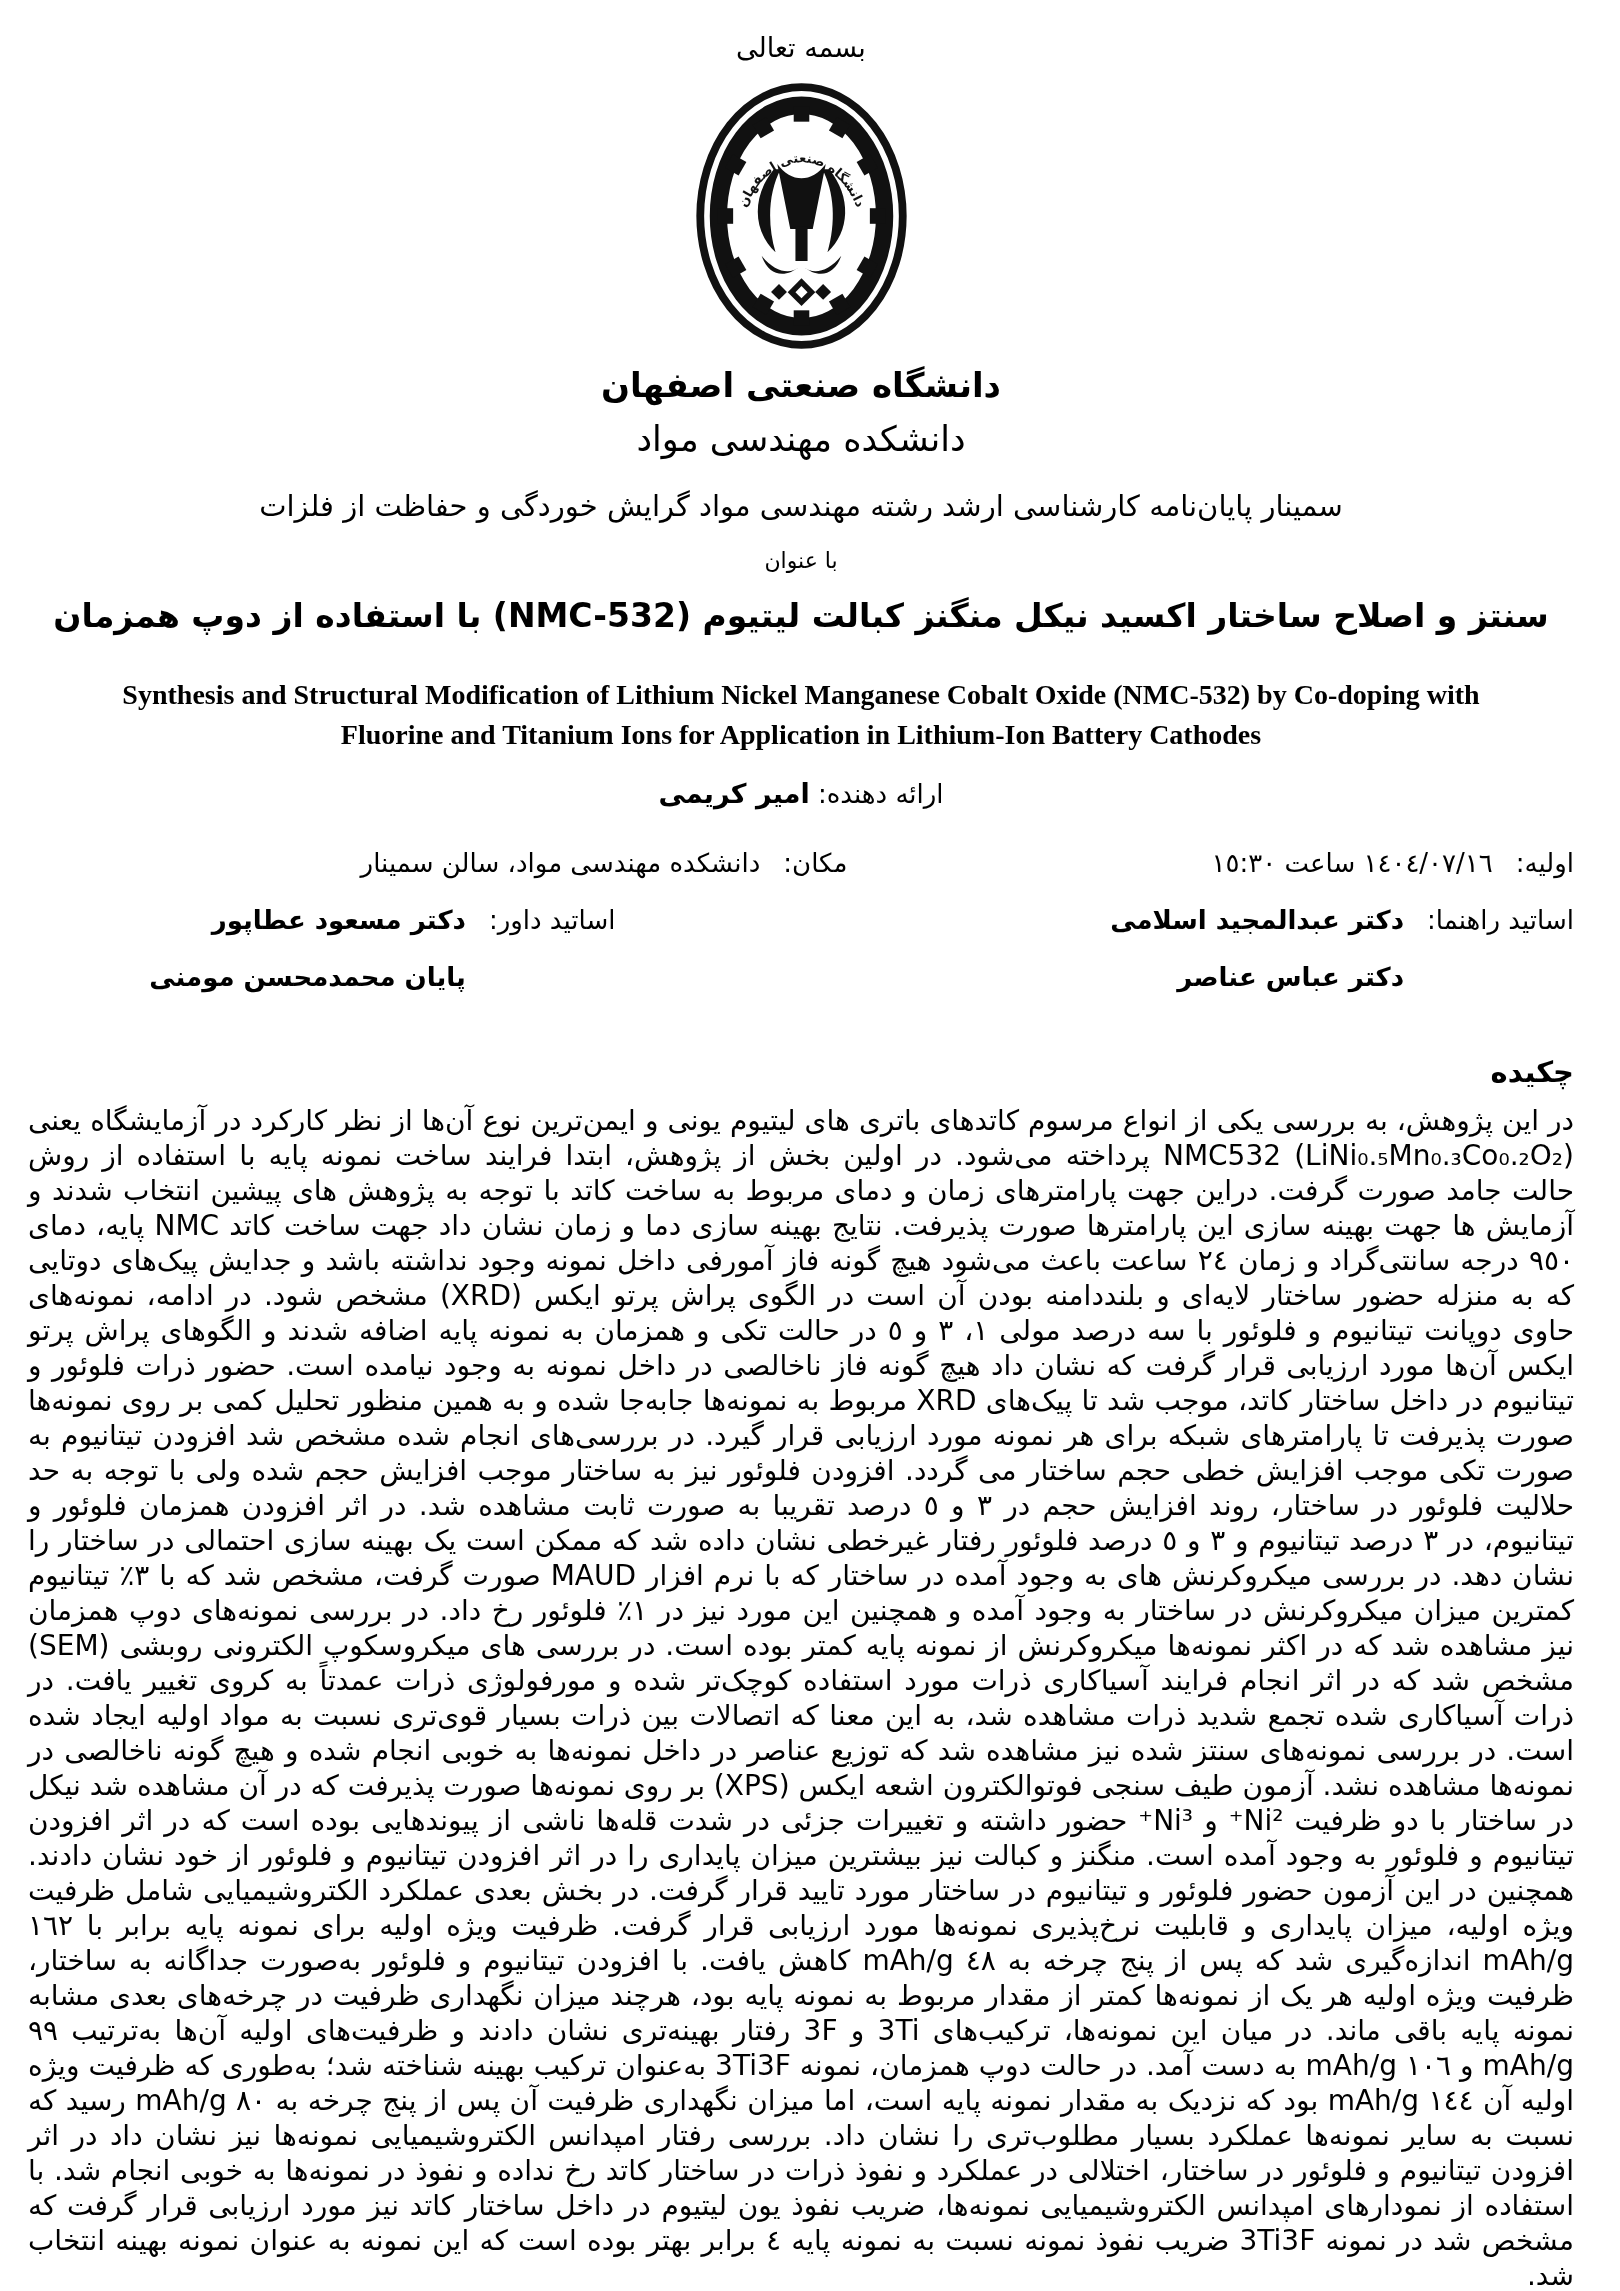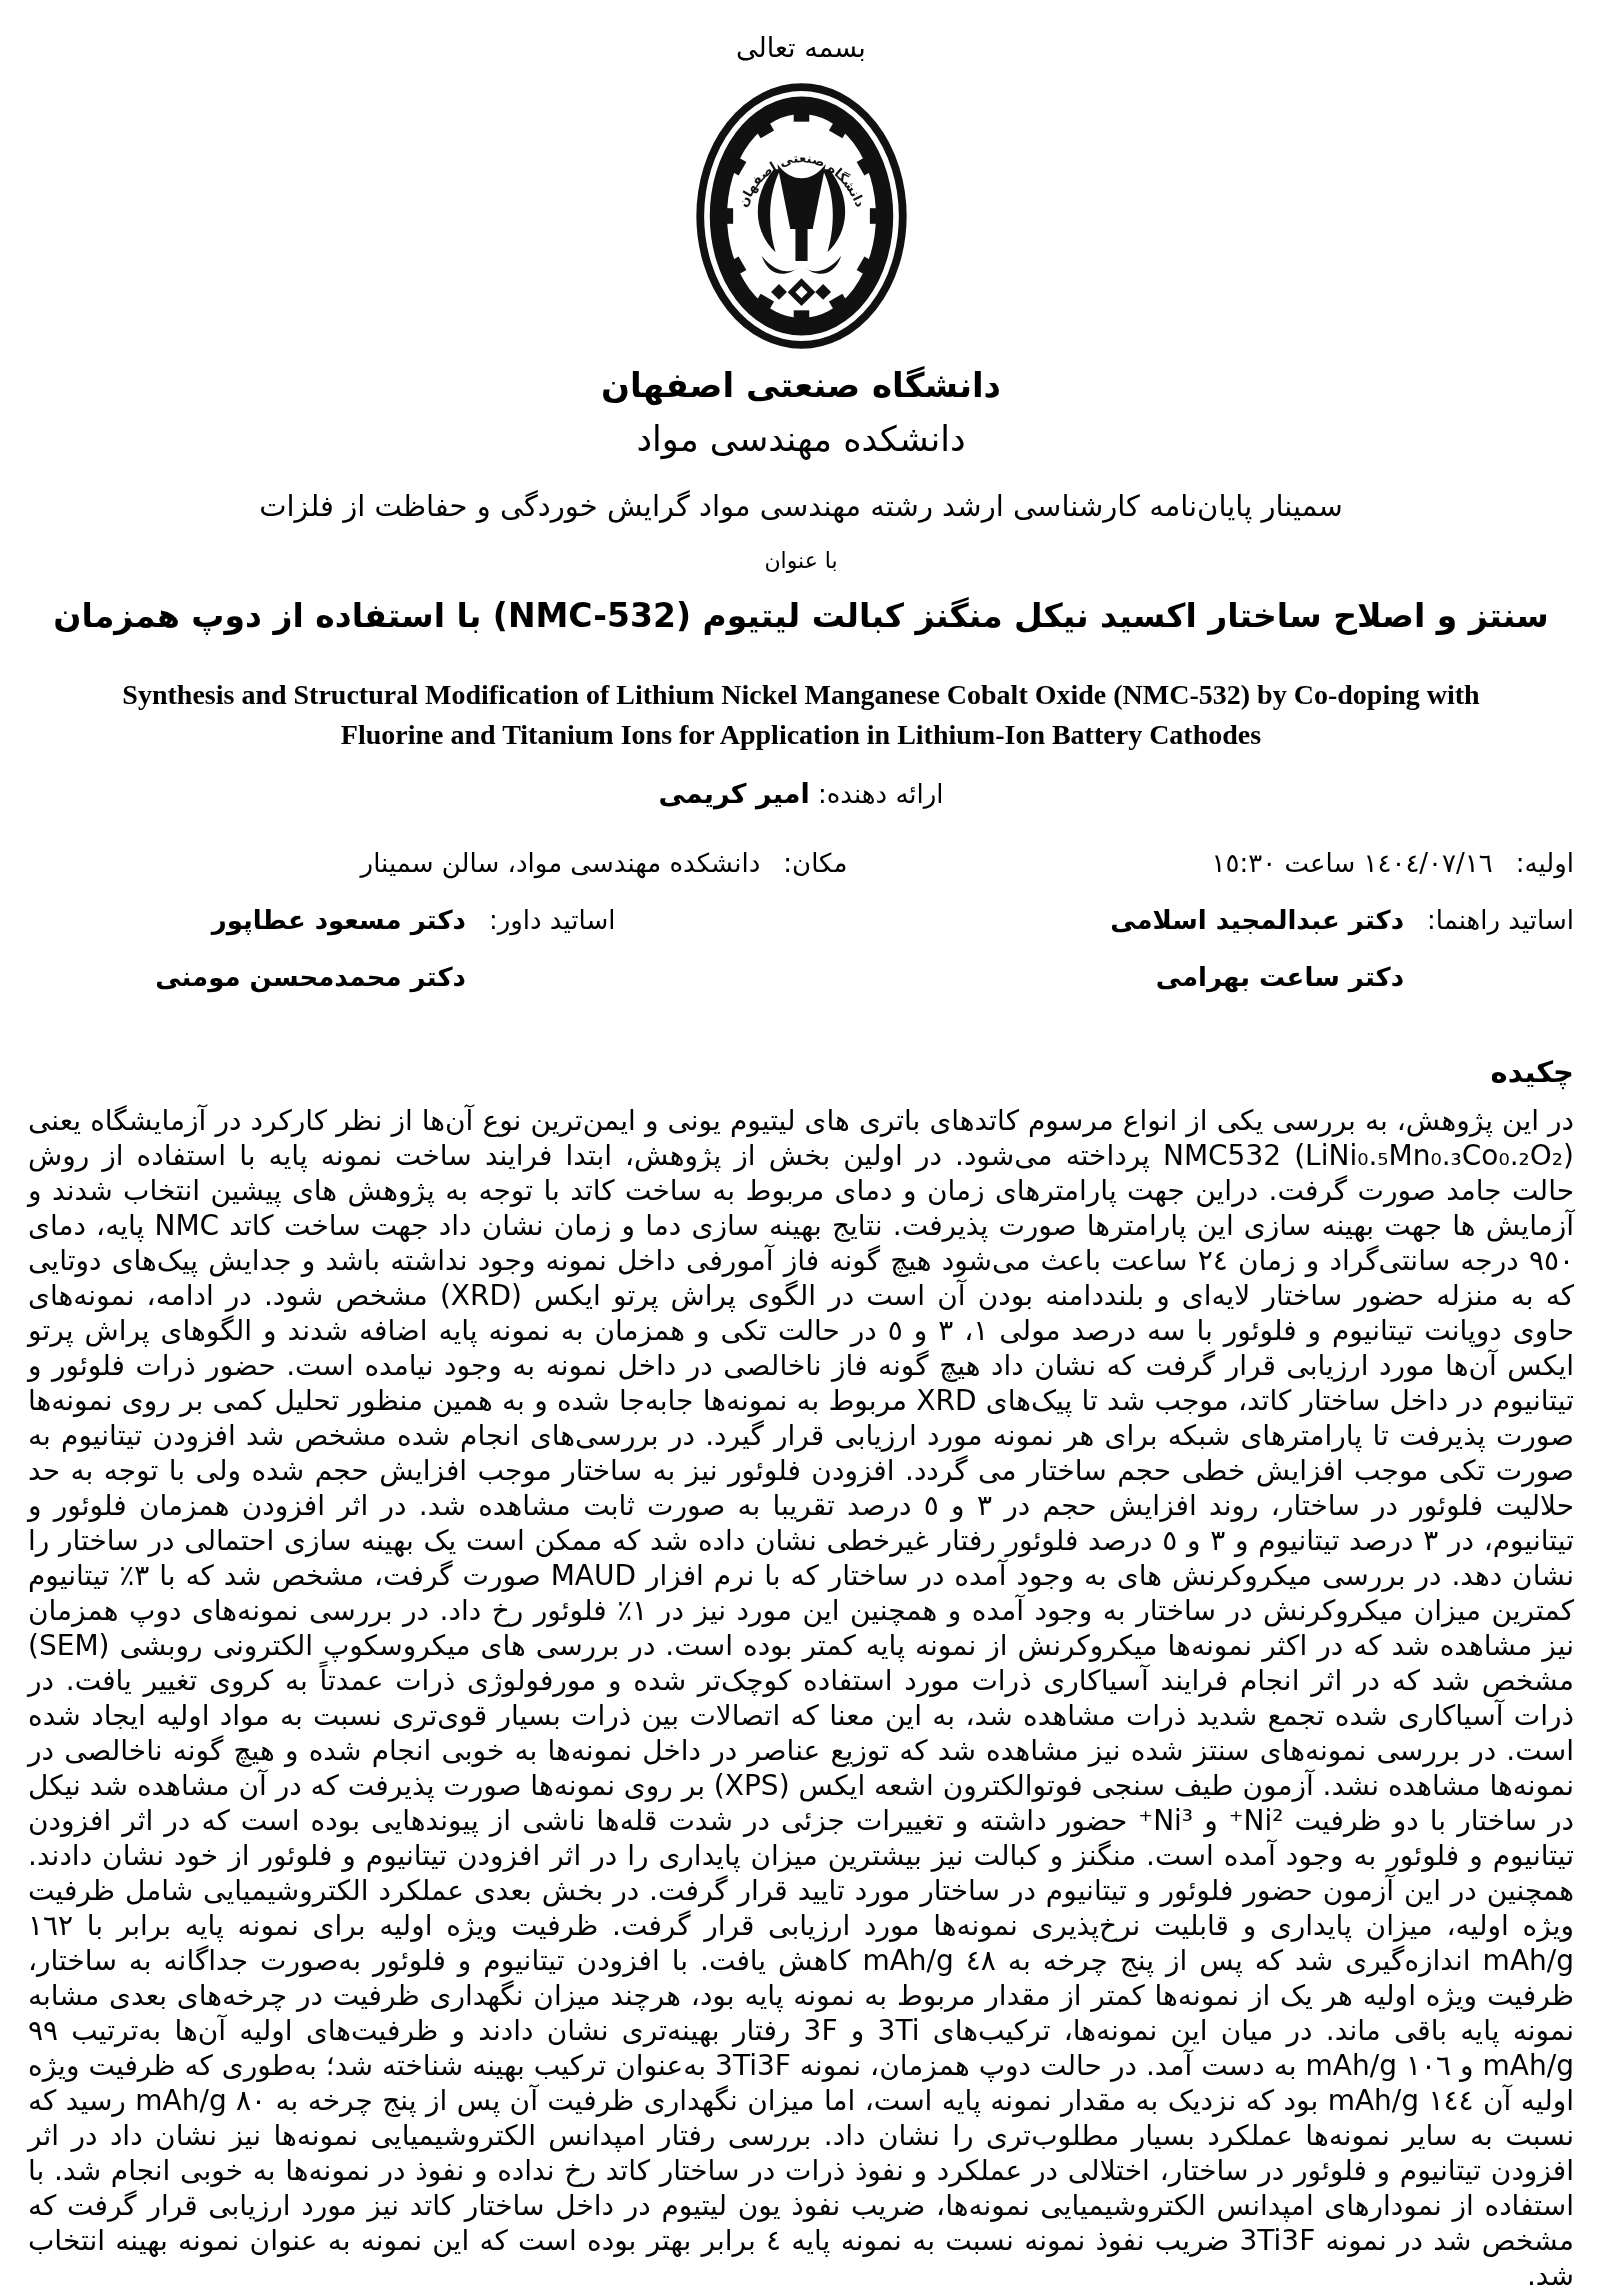--- a/index.html
+++ b/index.html
@@ -115,28 +115,28 @@
       <div class="cell">
         <span>مکان:</span>
         <span>دانشکده مهندسی مواد، سالن سمینار</span>
       </div>
     </div>
     <div class="info-row">
       <div class="cell w62">
         <span>اساتید راهنما:</span>
         <div class="names">
           <div class="b">دکتر عبدالمجید اسلامی</div>
-          <div class="b">دکتر ساعت بهرامی</div>
+          <div class="b">دکتر عباس عناصر</div>
         </div>
       </div>
       <div class="cell">
         <span>اساتید داور:</span>
         <div class="names">
           <div class="b">دکتر مسعود عطاپور</div>
-          <div class="b">دکتر محمدمحسن مومنی</div>
+          <div class="b">پایان محمدمحسن مومنی</div>
         </div>
       </div>
     </div>
   </div>
 
   <div class="abstract-heading">چکیده</div>
   <p class="abstract-body">در این پژوهش، به بررسی یکی از انواع مرسوم کاتدهای باتری های لیتیوم یونی و ایمن‌ترین نوع آن‌ها از نظر کارکرد در آزمایشگاه یعنی (LiNi₀.₅Mn₀.₃Co₀.₂O₂) NMC532 پرداخته می‌شود. در اولین بخش از پژوهش، ابتدا فرایند ساخت نمونه پایه با استفاده از روش حالت جامد صورت گرفت. دراین جهت پارامترهای زمان و دمای مربوط به ساخت کاتد با توجه به پژوهش های پیشین انتخاب شدند و آزمایش ها جهت بهینه سازی این پارامترها صورت پذیرفت. نتایج بهینه سازی دما و زمان نشان داد جهت ساخت کاتد NMC پایه، دمای ٩٥٠ درجه سانتی‌گراد و زمان ٢٤ ساعت باعث می‌شود هیچ گونه فاز آمورفی داخل نمونه وجود نداشته باشد و جدایش پیک‌های دوتایی که به منزله حضور ساختار لایه‌ای و بلنددامنه بودن آن است در الگوی پراش پرتو ایکس (XRD) مشخص شود. در ادامه، نمونه‌های حاوی دوپانت تیتانیوم و فلوئور با سه درصد مولی ١، ٣ و ٥ در حالت تکی و همزمان به نمونه پایه اضافه شدند و الگوهای پراش پرتو ایکس آن‌ها مورد ارزیابی قرار گرفت که نشان داد هیچ گونه فاز ناخالصی در داخل نمونه به وجود نیامده است. حضور ذرات فلوئور و تیتانیوم در داخل ساختار کاتد، موجب شد تا پیک‌های XRD مربوط به نمونه‌ها جابه‌جا شده و به همین منظور تحلیل کمی بر روی نمونه‌ها صورت پذیرفت تا پارامترهای شبکه برای هر نمونه مورد ارزیابی قرار گیرد. در بررسی‌های انجام شده مشخص شد افزودن تیتانیوم به صورت تکی موجب افزایش خطی حجم ساختار می گردد. افزودن فلوئور نیز به ساختار موجب افزایش حجم شده ولی با توجه به حد حلالیت فلوئور در ساختار، روند افزایش حجم در ٣ و ٥ درصد تقریبا به صورت ثابت مشاهده شد. در اثر افزودن همزمان فلوئور و تیتانیوم، در ٣ درصد تیتانیوم و ٣ و ٥ درصد فلوئور رفتار غیرخطی نشان داده شد که ممکن است یک بهینه سازی احتمالی در ساختار را نشان دهد. در بررسی میکروکرنش های به وجود آمده در ساختار که با نرم افزار MAUD صورت گرفت، مشخص شد که با ٣٪ تیتانیوم کمترین میزان میکروکرنش در ساختار به وجود آمده و همچنین این مورد نیز در ١٪ فلوئور رخ داد. در بررسی نمونه‌های دوپ همزمان نیز مشاهده شد که در اکثر نمونه‌ها میکروکرنش از نمونه پایه کمتر بوده است. در بررسی های میکروسکوپ الکترونی روبشی (SEM) مشخص شد که در اثر انجام فرایند آسیاکاری ذرات مورد استفاده کوچک‌تر شده و مورفولوژی ذرات عمدتاً به کروی تغییر یافت. در ذرات آسیاکاری شده تجمع شدید ذرات مشاهده شد، به این معنا که اتصالات بین ذرات بسیار قوی‌تری نسبت به مواد اولیه ایجاد شده است. در بررسی نمونه‌های سنتز شده نیز مشاهده شد که توزیع عناصر در داخل نمونه‌ها به خوبی انجام شده و هیچ گونه ناخالصی در نمونه‌ها مشاهده نشد. آزمون طیف سنجی فوتوالکترون اشعه ایکس (XPS) بر روی نمونه‌ها صورت پذیرفت که در آن مشاهده شد نیکل در ساختار با دو ظرفیت Ni²⁺ و Ni³⁺ حضور داشته و تغییرات جزئی در شدت قله‌ها ناشی از پیوندهایی بوده است که در اثر افزودن تیتانیوم و فلوئور به وجود آمده است. منگنز و کبالت نیز بیشترین میزان پایداری را در اثر افزودن تیتانیوم و فلوئور از خود نشان دادند. همچنین در این آزمون حضور فلوئور و تیتانیوم در ساختار مورد تایید قرار گرفت. در بخش بعدی عملکرد الکتروشیمیایی شامل ظرفیت ویژه اولیه، میزان پایداری و قابلیت نرخ‌پذیری نمونه‌ها مورد ارزیابی قرار گرفت. ظرفیت ویژه اولیه برای نمونه پایه برابر با ١٦٢ mAh/g اندازه‌گیری شد که پس از پنج چرخه به ٤٨ mAh/g کاهش یافت. با افزودن تیتانیوم و فلوئور به‌صورت جداگانه به ساختار، ظرفیت ویژه اولیه هر یک از نمونه‌ها کمتر از مقدار مربوط به نمونه پایه بود، هرچند میزان نگهداری ظرفیت در چرخه‌های بعدی مشابه نمونه پایه باقی ماند. در میان این نمونه‌ها، ترکیب‌های 3Ti و 3F رفتار بهینه‌تری نشان دادند و ظرفیت‌های اولیه آن‌ها به‌ترتیب ٩٩ mAh/g و ١٠٦ mAh/g به دست آمد. در حالت دوپ همزمان، نمونه 3Ti3F به‌عنوان ترکیب بهینه شناخته شد؛ به‌طوری که ظرفیت ویژه اولیه آن ١٤٤ mAh/g بود که نزدیک به مقدار نمونه پایه است، اما میزان نگهداری ظرفیت آن پس از پنج چرخه به ٨٠ mAh/g رسید که نسبت به سایر نمونه‌ها عملکرد بسیار مطلوب‌تری را نشان داد. بررسی رفتار امپدانس الکتروشیمیایی نمونه‌ها نیز نشان داد در اثر افزودن تیتانیوم و فلوئور در ساختار، اختلالی در عملکرد و نفوذ ذرات در ساختار کاتد رخ نداده و نفوذ در نمونه‌ها به خوبی انجام شد. با استفاده از نمودارهای امپدانس الکتروشیمیایی نمونه‌ها، ضریب نفوذ یون لیتیوم در داخل ساختار کاتد نیز مورد ارزیابی قرار گرفت که مشخص شد در نمونه 3Ti3F ضریب نفوذ نمونه نسبت به نمونه پایه ٤ برابر بهتر بوده است که این نمونه به عنوان نمونه بهینه انتخاب شد.</p>
 
   <div class="keywords">
     <span class="b">کلمات کلیدی:</span>

